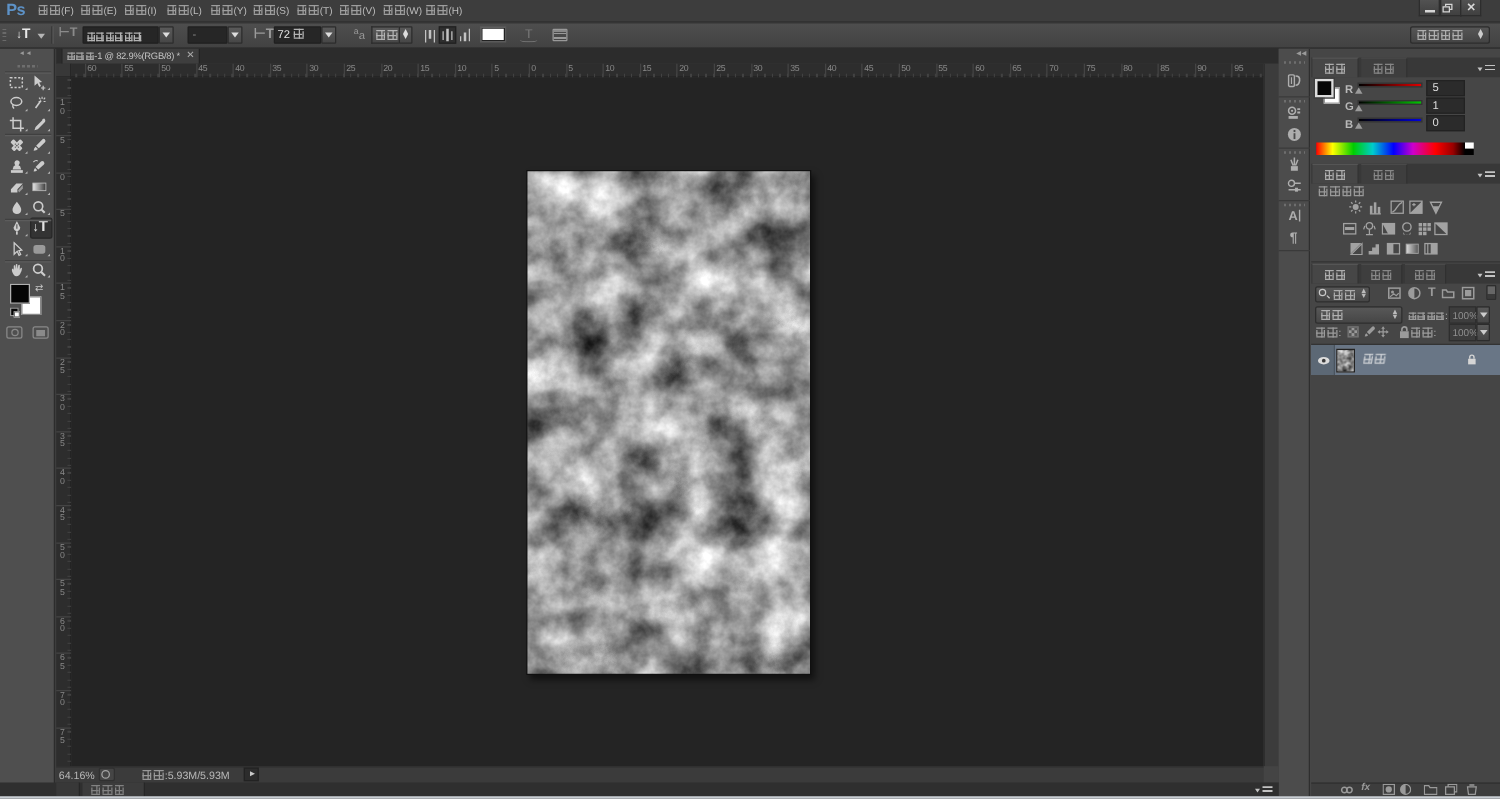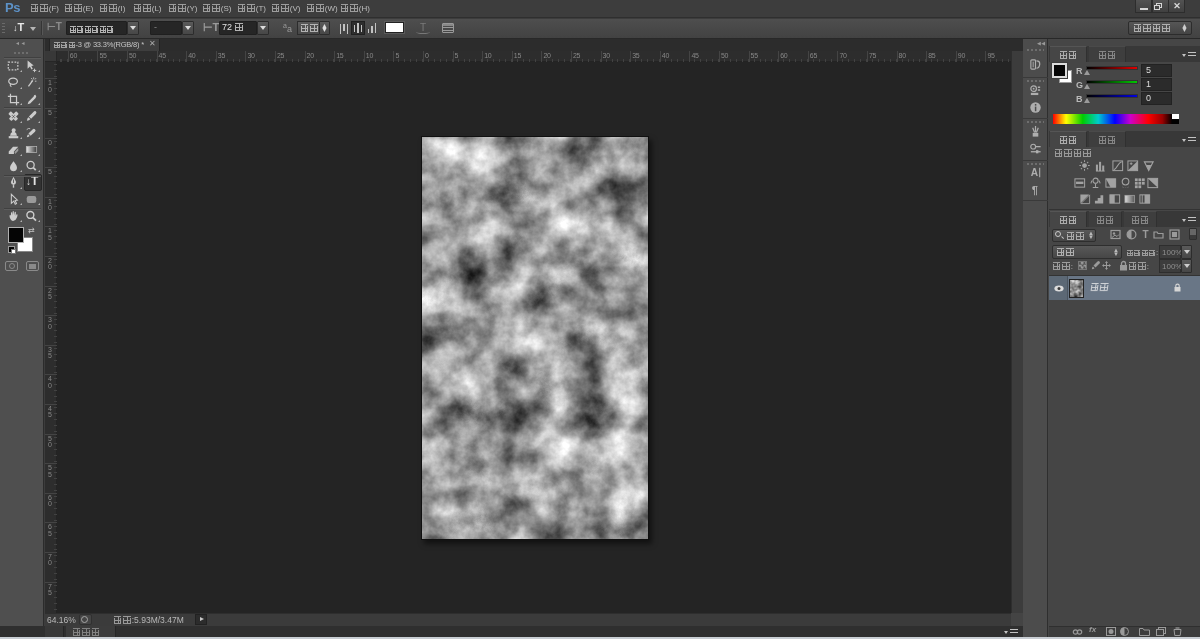--- a/index.html
+++ b/index.html
@@ -231,21 +231,21 @@
 <div class="a" style="left:8px;top:246px;width:7px;height:7px;background:#050505;border:1px solid #999"></div>
 <div class="a" style="left:11px;top:249px;width:5px;height:5px;background:#fff;border:1px solid #777"></div>
 <div class="a" style="left:5px;top:261px;width:13px;height:10px;border:1px solid #8a8a8a;border-radius:2px;display:flex;align-items:center;justify-content:center">
     <div style="width:6px;height:6px;border:1px solid #8a8a8a;border-radius:50%"></div>
   </div>
 <div class="a" style="left:26px;top:261px;width:13px;height:10px;border:1px solid #8a8a8a;border-radius:2px;display:flex;align-items:center;justify-content:center">
     <div style="width:7px;height:5px;background:#8a8a8a"></div>
   </div>
 <div class="a" style="left:45px;top:39px;width:978px;height:12px;background:#2c2c2c"></div>
 <div class="a" style="left:49px;top:39px;width:111px;height:12px;background:#3e3e3e;border-left:1px solid #232323;border-right:1px solid #232323"></div>
-<div class="a" style="left:53px;top:41px;height:9px;color:#c4c4c4;font-size:8px;white-space:nowrap"><span class="cj cjs"></span><span class="cj cjs"></span><span class="cj cjs"></span><span style="font-size:7.5px;letter-spacing:-0.2px">-3 @ 33.3%(RGB/8) *</span></div>
+<div class="a" style="left:53px;top:41px;height:9px;color:#c4c4c4;font-size:8px;white-space:nowrap"><span class="cj cjs"></span><span class="cj cjs"></span><span class="cj cjs"></span><span style="font-size:7.5px;letter-spacing:-0.2px">-1 @ 82.9%(RGB/8) *</span></div>
 <div class="a" style="left:149px;top:40px;width:8px;height:9px;color:#aaa;font-size:8px">✕</div>
 <div class="a" style="left:45px;top:51px;width:12px;height:11px;background:#383838;border-right:1px solid #262626;border-bottom:1px solid #262626"></div>
 <div class="a" style="left:57px;top:51px;width:954px;height:11px;background:#2d2d2d;border-bottom:1px solid #232323"></div>
 <div class="a" style="left:57px;top:59px;width:954px;height:3px;background:repeating-linear-gradient(90deg,#424242 0 1px,transparent 1px 5.92px);background-position:4px 0"></div>
 <div class="a" style="left:0;top:51px;width:1011px;height:11px">
     <div class="a" style="left:67.8px;top:0;width:1px;height:11px;background:#444"></div>
     <div class="a tick" style="left:69.8px;top:1px">60</div>
     <div class="a" style="left:97.4px;top:0;width:1px;height:11px;background:#444"></div>
     <div class="a tick" style="left:99.4px;top:1px">55</div>
     <div class="a" style="left:127.0px;top:0;width:1px;height:11px;background:#444"></div>
@@ -627,21 +627,21 @@
       <rect x="0.5" y="2.5" width="7" height="6" fill="#3d3d3d" stroke="#9a9a9a" stroke-width="1"></rect>
     </svg></div>
 <div class="a" style="left:1173px;top:627px;width:9px;height:9px"><svg width="9" height="9" viewBox="0 0 9 9">
       <path d="M1 2.5 L8 2.5 L7.2 8.5 L1.8 8.5 Z" fill="none" stroke="#9a9a9a" stroke-width="1"></path>
       <line x1="2.5" y1="1" x2="6.5" y2="1" stroke="#9a9a9a" stroke-width="1.2"></line>
     </svg></div>
 <div class="a" style="left:45px;top:613px;width:966px;height:13px;background:#3b3b3b;border-top:1px solid #2e2e2e"></div>
 <div class="a" style="left:47px;top:616px;color:#b9b9b9;font-size:8.5px">64.16%</div>
 <div class="a" style="left:79px;top:614px;width:13px;height:11px;background:#454545;border:1px solid #303030;border-radius:2px"></div>
 <div class="a" style="left:81px;top:616px;width:7px;height:7px;border:1.5px solid #a5a5a5;border-radius:50%"></div>
-<div class="a" style="left:113px;top:616px;color:#b9b9b9;font-size:8.5px"><span class="cj"></span><span class="cj"></span><span style="font-size:8.5px">:5.93M/3.47M</span></div>
+<div class="a" style="left:113px;top:616px;color:#b9b9b9;font-size:8.5px"><span class="cj"></span><span class="cj"></span><span style="font-size:8.5px">:5.93M/5.93M</span></div>
 <div class="a" style="left:195px;top:614px;width:12px;height:11px;background:#2c2c2c;border:1px solid #222"></div>
 <div class="a" style="left:199.5px;top:617px;width:0;height:0;border-top:2.5px solid transparent;border-bottom:2.5px solid transparent;border-left:4px solid #c9c9c9"></div>
 <div class="a" style="left:1011px;top:613px;width:12px;height:13px;background:#444"></div>
 <div class="a" style="left:0;top:626px;width:1023px;height:11px;background:#2f2f2f"></div>
 <div class="a" style="left:45px;top:626px;width:19px;height:11px;background:#383838;border-right:1px solid #262626"></div>
 <div class="a" style="left:66px;top:626px;width:50px;height:11px;background:#3c3c3c;border-right:1px solid #262626;color:#9a9a9a;padding:2px 0 0 6px"><span class="cj"></span><span class="cj"></span><span class="cj"></span></div>
 <div class="a" style="left:1010px;top:629px;width:8px;height:5px;background:linear-gradient(#c3c3c3 0 1.2px,transparent 1.2px 3.2px,#c3c3c3 3.2px 4.4px,transparent 4.4px)"></div>
 <div class="a" style="left:1004px;top:630.5px;width:0;height:0;border-left:2.5px solid transparent;border-right:2.5px solid transparent;border-top:3px solid #c3c3c3"></div>
 <div class="a" style="left:0;top:637px;width:1200px;height:2px;background:#c9ced4"></div>
 </body></html>

